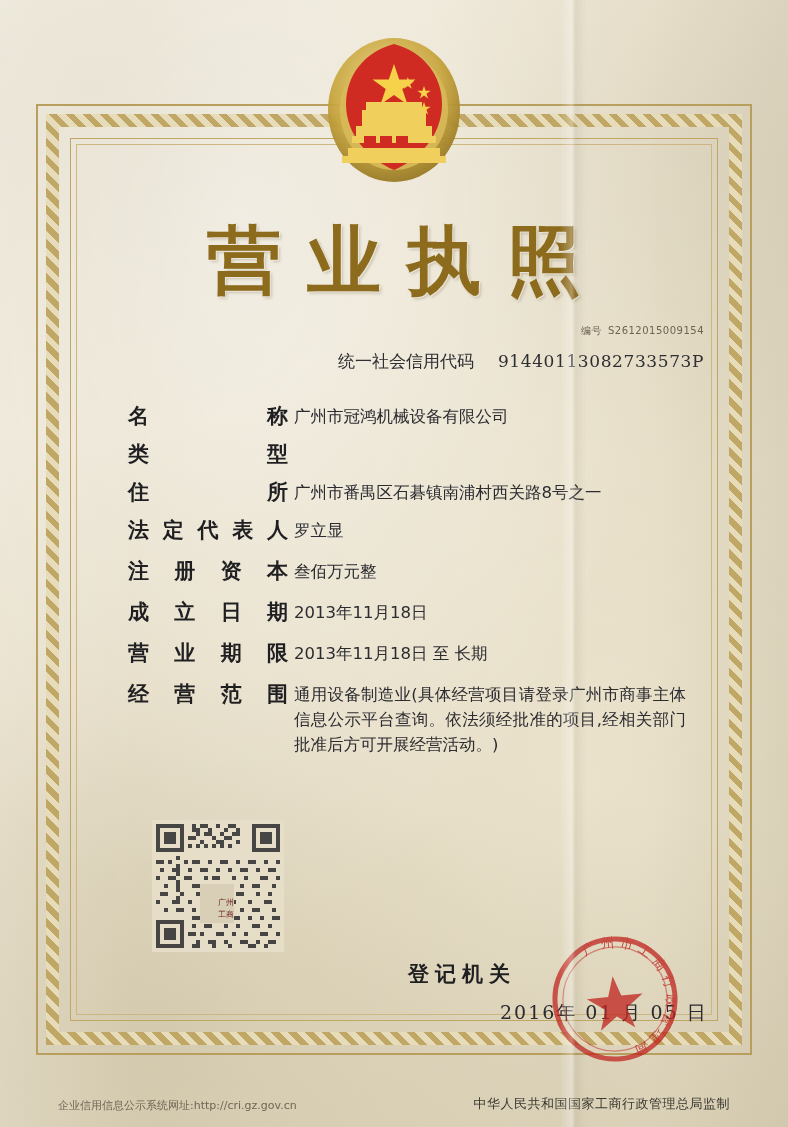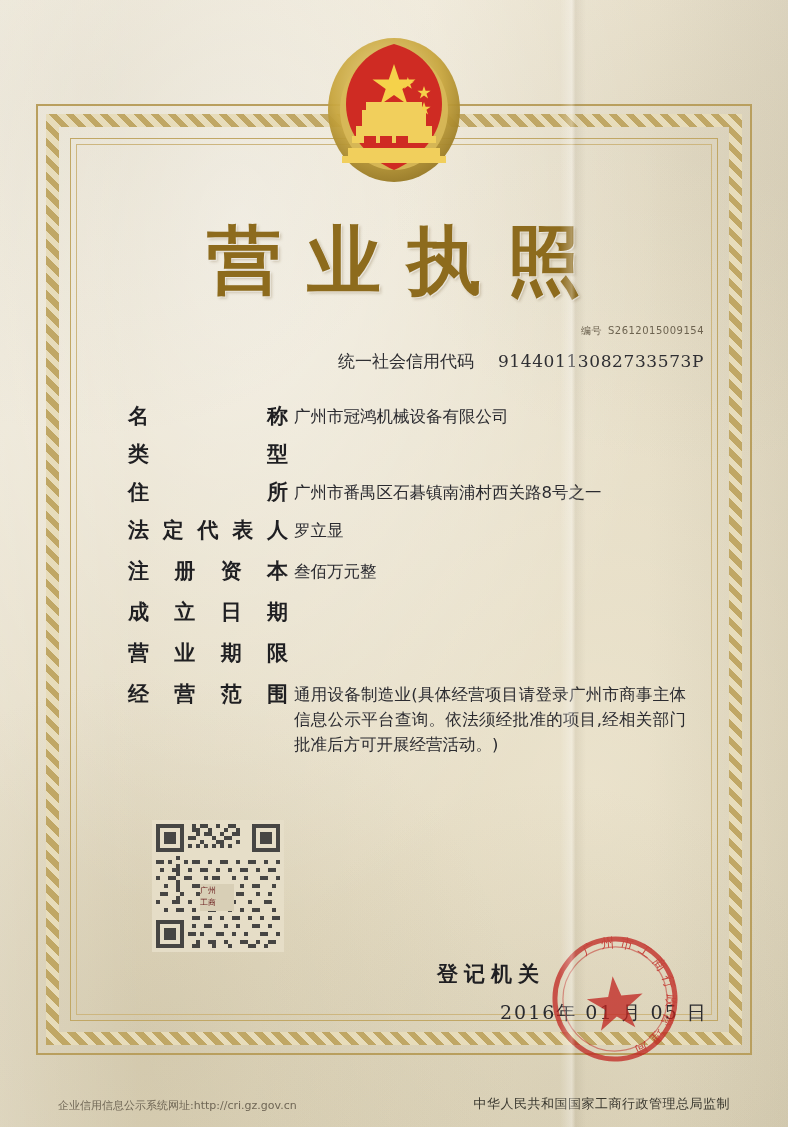--- a/index.html
+++ b/index.html
@@ -169,35 +169,34 @@
   .qr-caption {
     position: absolute;
     left: 200px;
     top: 884px;
     width: 34px;
     height: 26px;
     background: #d8cfb6;
     color: #6a1d1d;
     font-size: 8px;
     line-height: 12px;
-    text-align: left;
-    padding-top: 1px;
+    text-align: right;
+    padding-top: 13px;
   }
 
   
   .registry {
     position: absolute;
     left: 408px;
     top: 960px;
     font-family: "DejaVu Serif", "Liberation Serif", serif;
     font-weight: 700;
     font-size: 21px;
     color: #1f1f22;
     letter-spacing: 6px;
-    margin-left: 29px;
   }
   .datebar {
     position: absolute;
     left: 500px;
     top: 1000px;
     font-family: "DejaVu Serif", "Liberation Serif", serif;
     font-size: 19px;
     color: #2a2a2e;
     letter-spacing: 2px;
   }
@@ -337,29 +336,31 @@
       <div class="value">叁佰万元整</div>
     </div>
 
     <div class="row spaced">
       <div class="label">
         <span>成</span>
         <span>立</span>
         <span>日</span>
         <span>期</span>
       </div>
+      <div class="value">2013年11月18日</div>
     </div>
 
     <div class="row spaced">
       <div class="label">
         <span>营</span>
         <span>业</span>
         <span>期</span>
         <span>限</span>
       </div>
+      <div class="value">2013年11月18日 至 长期</div>
     </div>
 
     <div class="row scope">
       <div class="label">
         <span>经</span>
         <span>营</span>
         <span>范</span>
         <span>围</span>
       </div>
       <div class="value">通用设备制造业(具体经营项目请登录广州市商事主体信息公示平台查询。依法须经批准的项目,经相关部门批准后方可开展经营活动。)</div>

